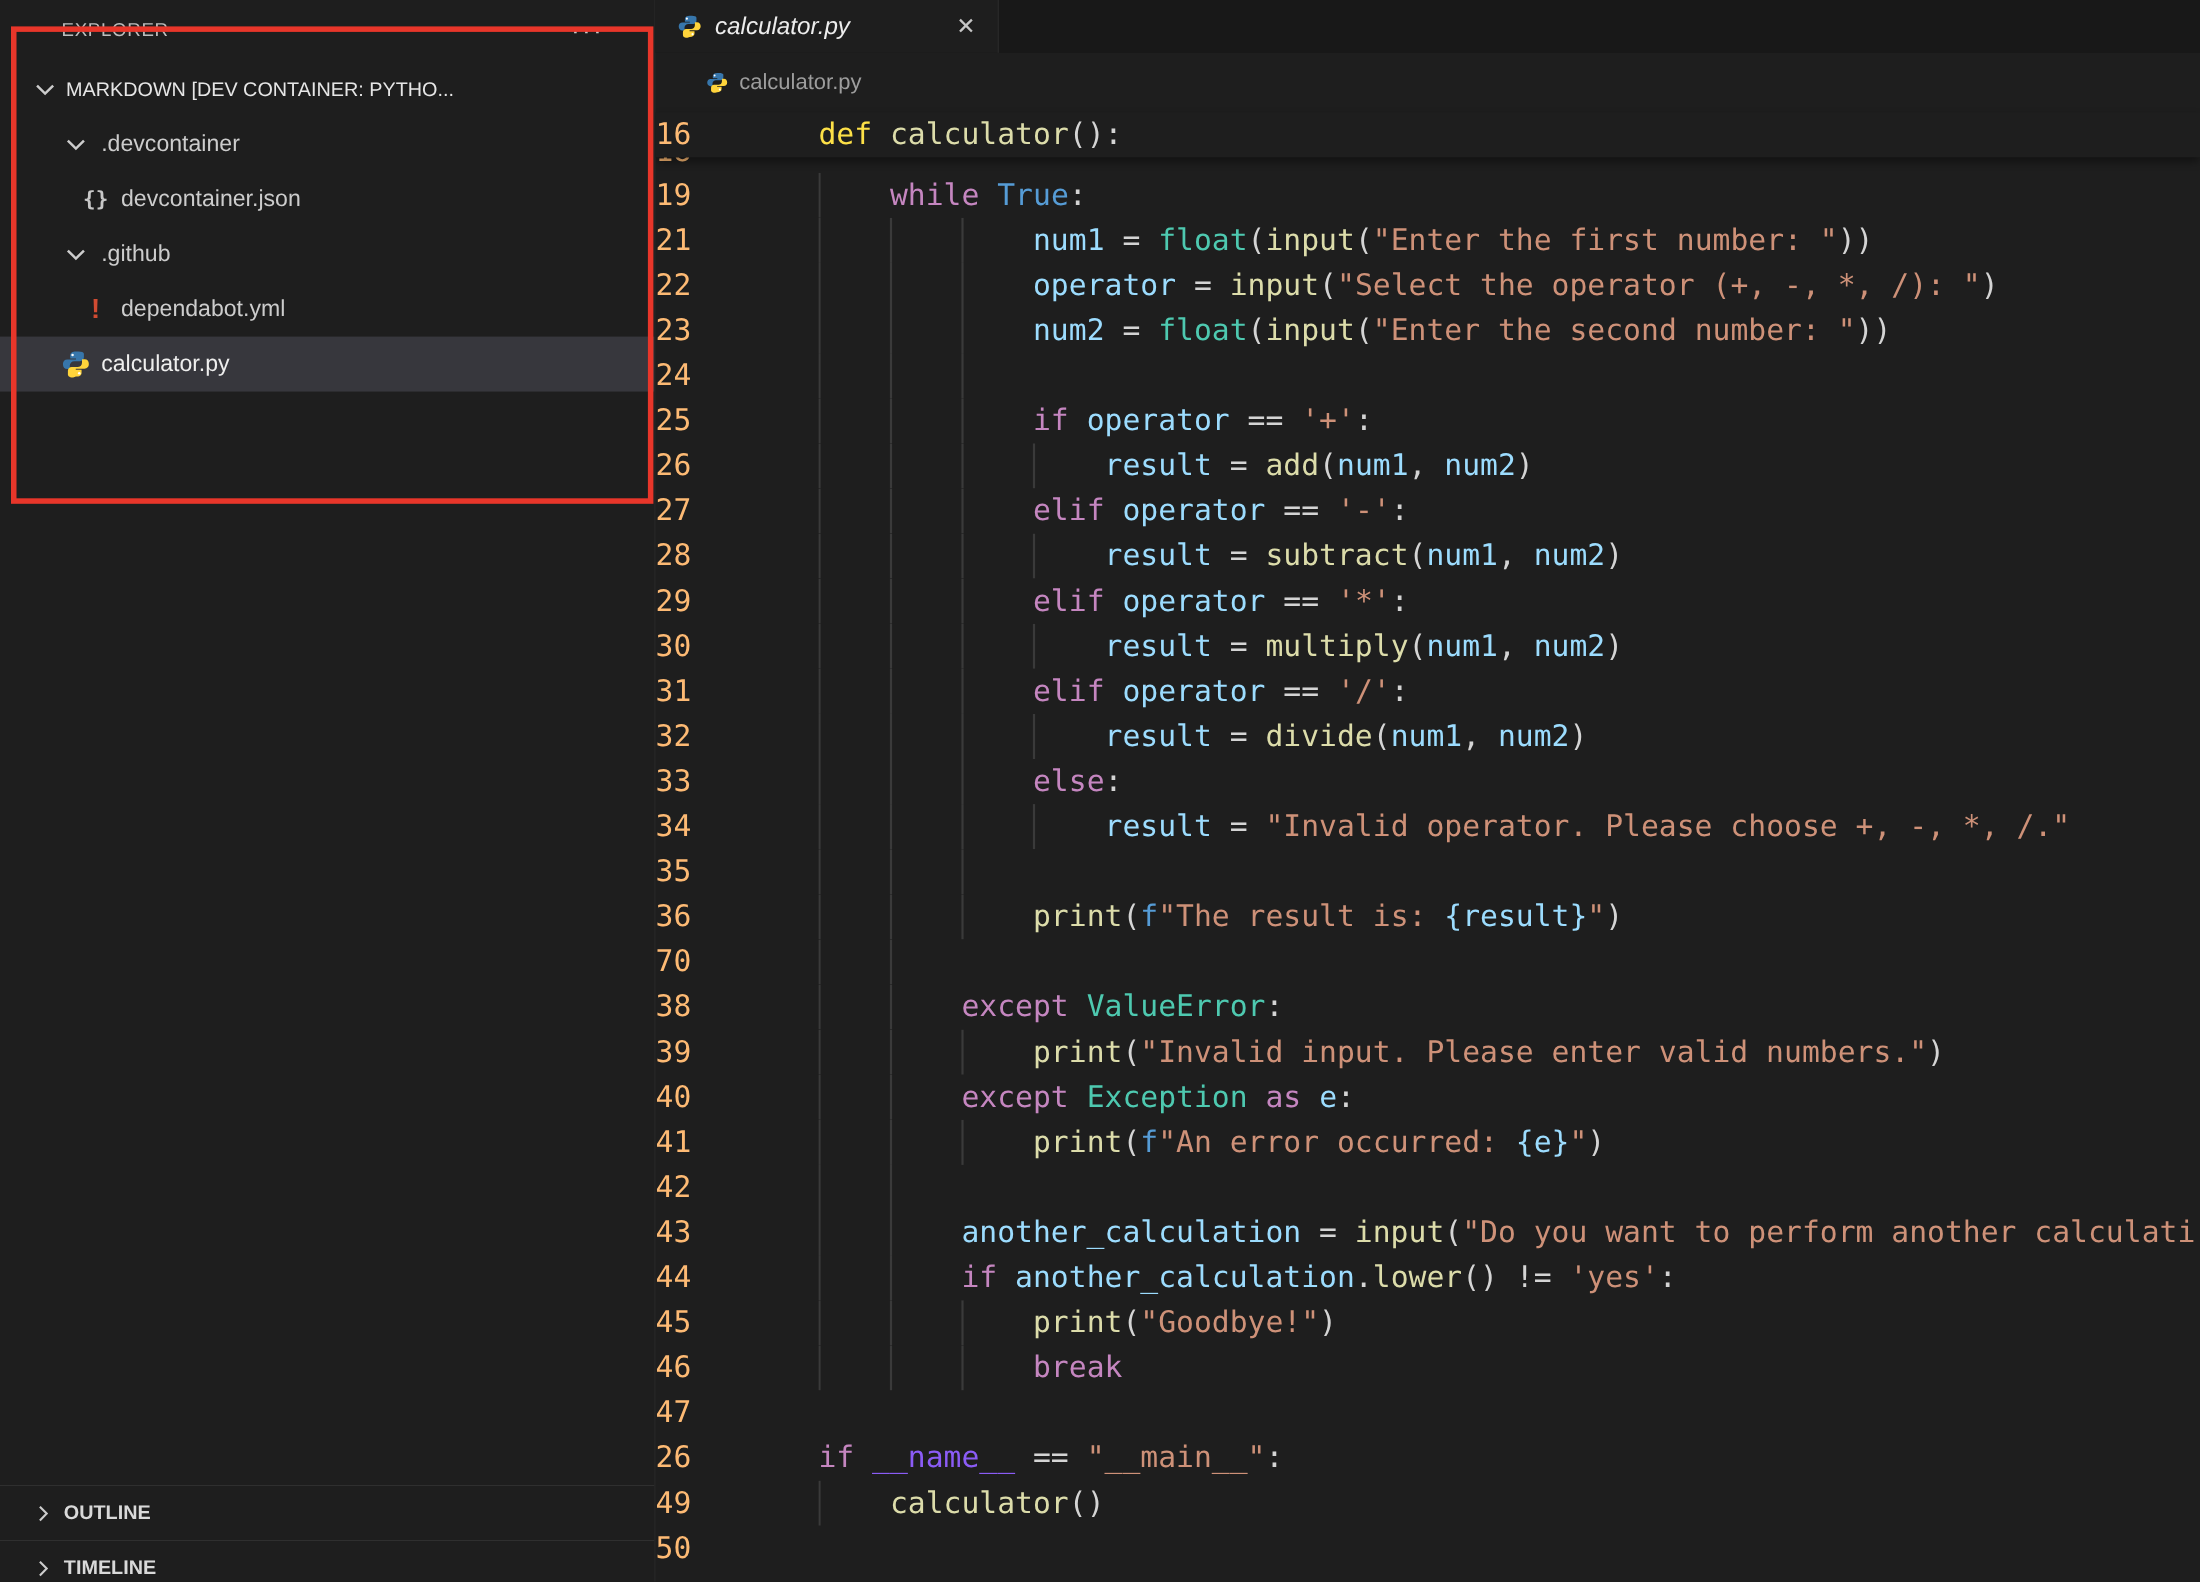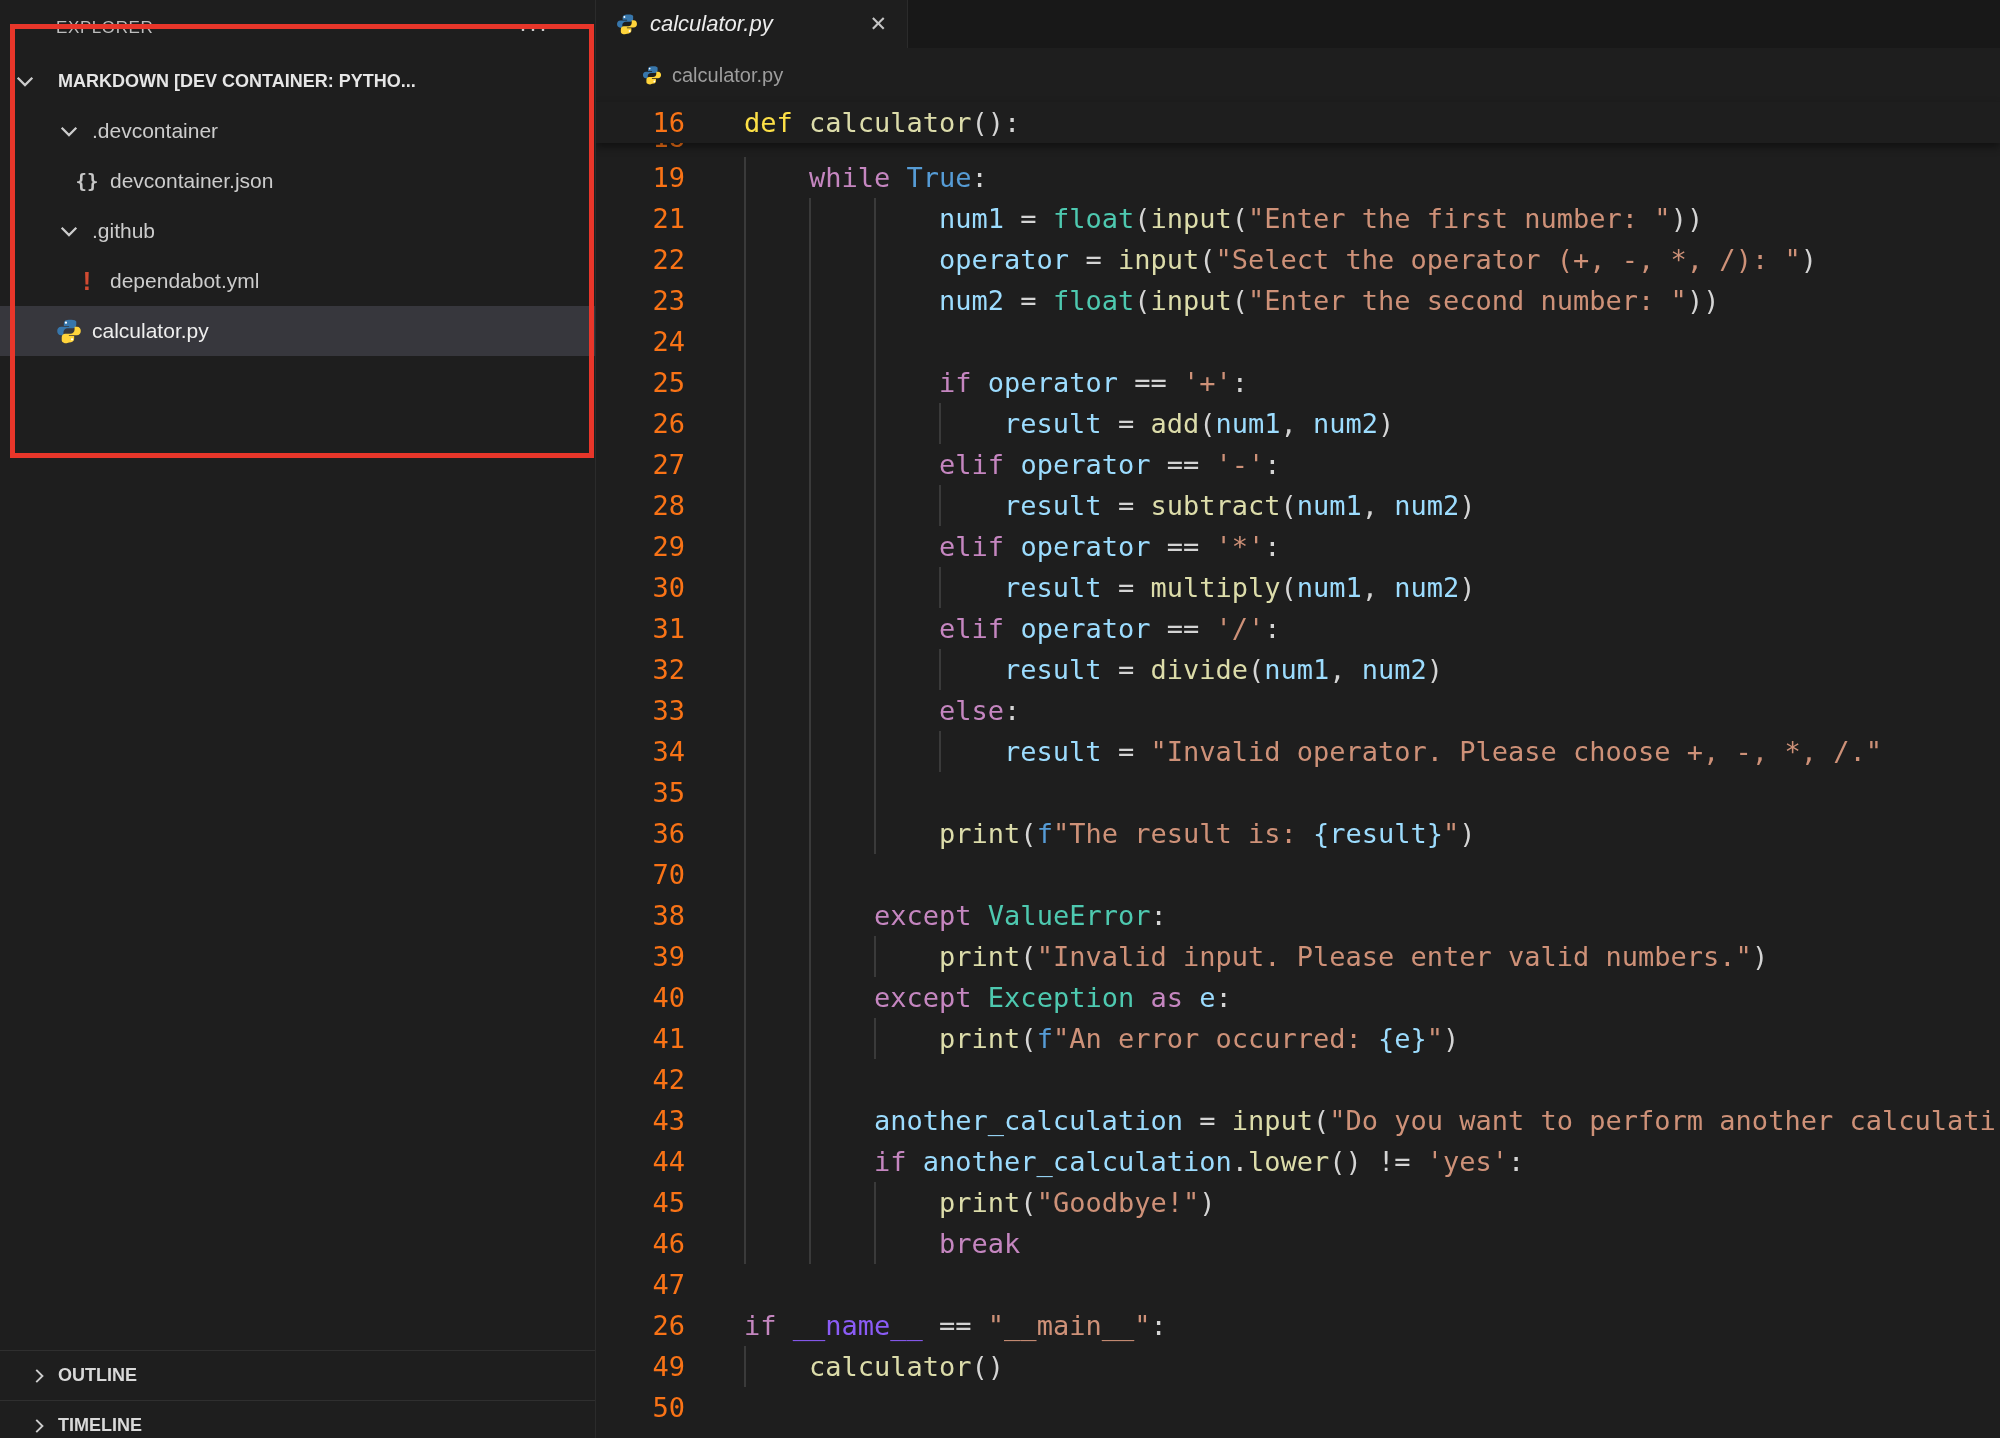--- a/index.html
+++ b/index.html
@@ -3,21 +3,21 @@
 <meta charset="utf-8">
 <style>
   *{margin:0;padding:0;box-sizing:border-box}
   html,body{width:2000px;height:1438px;overflow:hidden;background:#1e1e1e}
   body{position:relative;font-family:"Liberation Sans",sans-serif;-webkit-font-smoothing:antialiased}
 
   
   #sidebar{position:absolute;left:0;top:0;width:596px;height:1438px;background:#1e1e1e;border-right:1px solid #2b2b2b;overflow:hidden}
   .exp-header{height:56px;display:flex;align-items:center;padding:0 46px 0 56px;color:#bdbdbd;font-size:17px;letter-spacing:.6px}
   .more{margin-left:auto;color:#c9c9c9;font-size:24px;letter-spacing:2px;cursor:pointer}
-  .section-row{height:50px;display:flex;align-items:center;padding-left:12px;gap:20px;font-weight:700;font-size:18px;color:#e6e6e6;white-space:nowrap;overflow:hidden;cursor:pointer}
+  .section-row{height:50px;display:flex;align-items:center;padding-left:28px;gap:6px;font-weight:400;font-size:18px;color:#e6e6e6;white-space:nowrap;overflow:hidden;cursor:pointer}
   .trow{height:50px;display:flex;align-items:center;gap:10px;font-size:21px;color:#cccccc;white-space:nowrap;cursor:pointer}
   .trow.sel{background:#37373d;color:#eeeeee}
   .ticon{width:26px;height:26px;display:inline-flex;align-items:center;justify-content:center;flex:none}
   .ticon svg{width:100%;height:100%}
   .json-ic{font-family:"DejaVu Sans Mono",monospace;font-size:19px;color:#c8c8c8;font-weight:700}
   .alert-ic{color:#d14b32;font-weight:700;font-size:25px}
   #panels{position:absolute;left:0;top:1350px;width:100%}
   .prow{height:50px;border-top:1px solid #2f2f2f;display:flex;align-items:center;padding-left:28px;gap:8px;font-weight:700;font-size:18px;color:#d9d9d9;cursor:pointer}
   .picon{width:22px;height:22px;display:inline-flex}
   #redbox{position:absolute;left:10px;top:24px;width:584px;height:434px;border:5px solid #e8362a;z-index:20;pointer-events:none}
@@ -27,21 +27,21 @@
   #tabbar{height:48px;background:#181818;display:flex}
   .tab{width:312px;background:#1e1e1e;display:flex;align-items:center;gap:12px;padding:0 20px;border-right:1px solid #2b2b2b;cursor:pointer}
   .tab .pyicon{width:22px;height:22px;display:inline-flex;flex:none}
   .pyicon svg{width:100%;height:100%}
   .tab-title{font-style:italic;font-size:22px;color:#ececec;white-space:nowrap}
   .tab-close{margin-left:auto;color:#c5c5c5;font-size:21px;cursor:pointer}
   #breadcrumb{height:54px;display:flex;align-items:center;gap:10px;padding-left:46px;color:#9d9d9d;font-size:20px}
   #breadcrumb .pyicon{width:20px;height:20px;display:inline-flex;flex:none}
 
   .row{display:flex;height:41px;line-height:41px;font-family:"DejaVu Sans Mono",monospace;font-size:27px}
-  .gutter{width:148px;flex:none;text-align:right;padding-right:59px;color:#f97316}
+  .gutter{width:148px;flex:none;padding-right:59px;color:#fdba74}
   .codecell{flex:1;position:relative;white-space:pre;overflow:hidden;color:#d4d4d4}
   .guide{position:absolute;top:0;bottom:0;width:1.5px;background:#3a3a3a}
   #sticky{position:relative;z-index:5;background:#1e1e1e;box-shadow:0 4px 8px rgba(0,0,0,.45)}
   #partial{height:14px;overflow:hidden}
   #partial .row{margin-top:-26px}
 </style>
 </head>
 <body>
 
 <aside id="sidebar">

